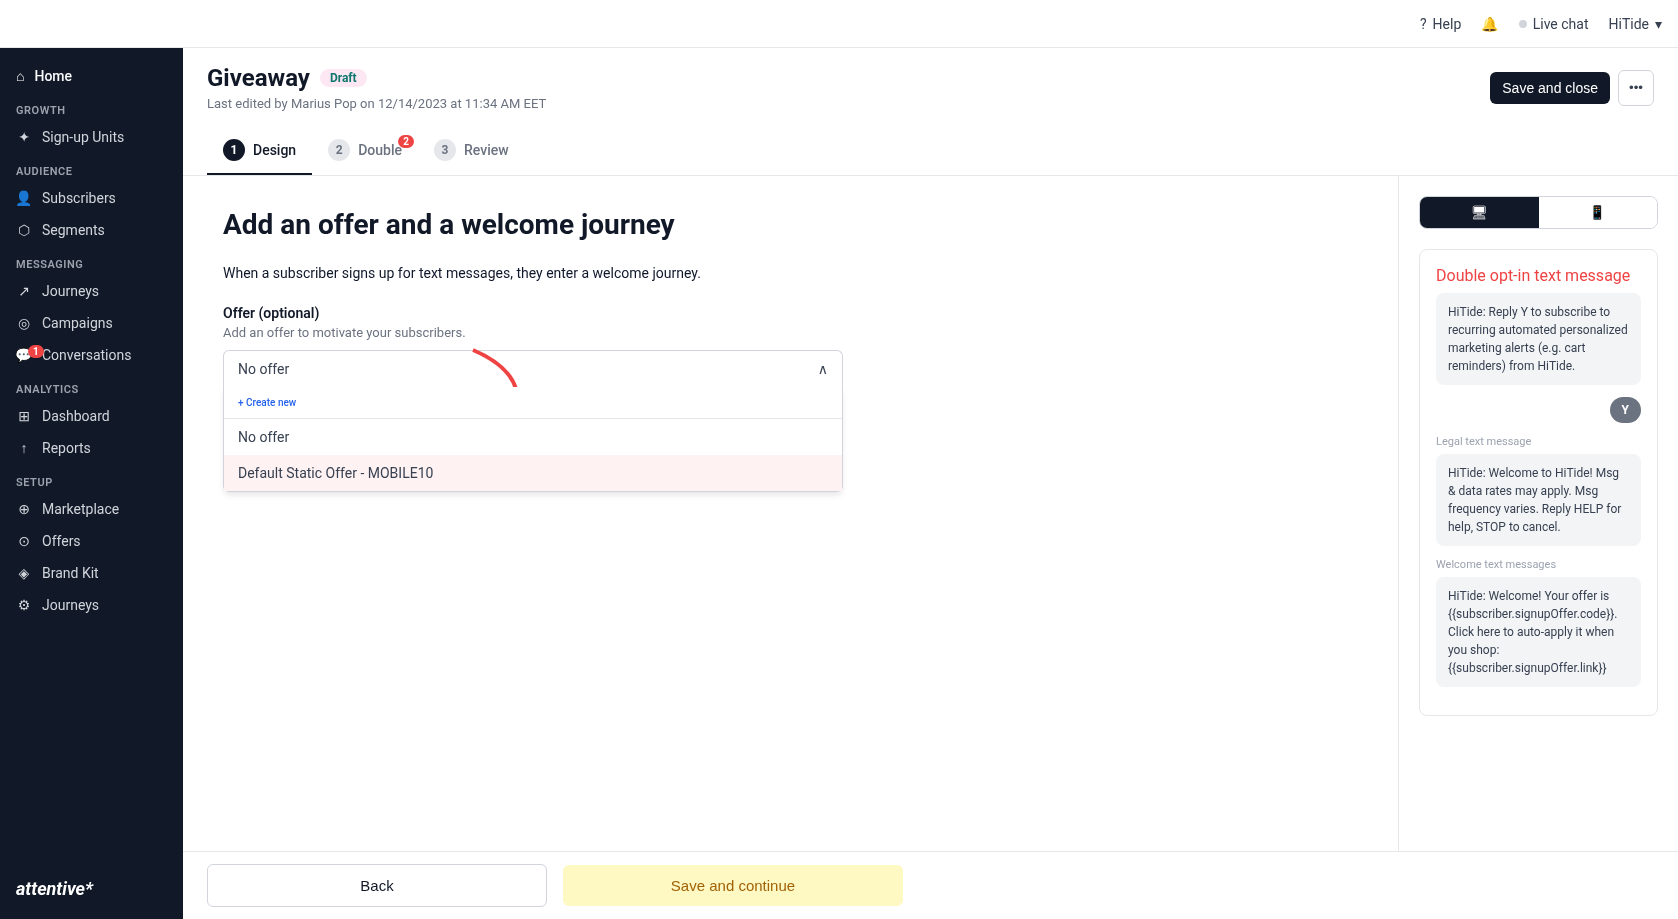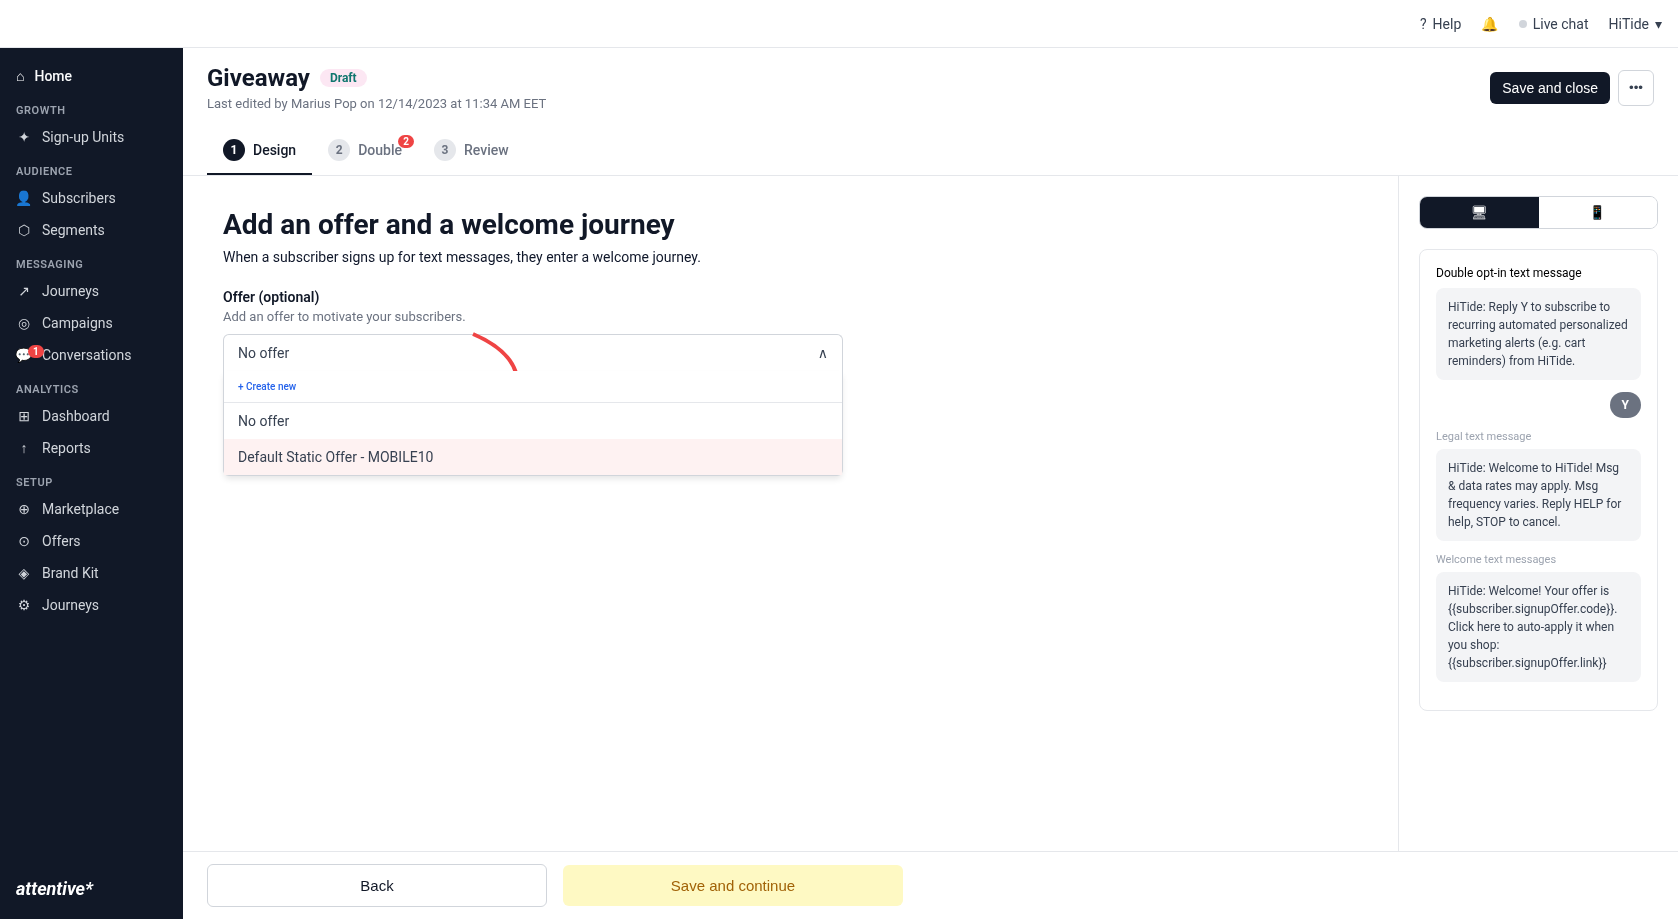--- a/index.html
+++ b/index.html
@@ -132,21 +132,21 @@
       display: flex;
       overflow: hidden;
     }
     .form-area {
       flex: 1;
       padding: 32px 40px;
       overflow-y: auto;
     }
 
     .section-title {
-      font-size: 28px; font-weight: 700; color: #111827; margin-bottom: 8px;
+      font-size: 28px; font-weight: 700; color: #111827; margin-bottom: 24px;
     }
     .section-desc {
       font-size: 14px; color: #0f172a; margin-bottom: 24px;
     }
 
     .field-label {
       font-size: 14px; font-weight: 600; color: #111827; margin-bottom: 4px;
     }
     .field-sublabel {
       font-size: 13px; color: #6b7280; margin-bottom: 10px;
@@ -193,21 +193,21 @@
       display: flex; gap: 0; border: 1px solid #d1d5db; border-radius: 8px; overflow: hidden; margin-bottom: 20px;
     }
     .preview-btn {
       flex: 1; padding: 8px; display: flex; align-items: center; justify-content: center; cursor: pointer; background: #fff; border: none;
     }
     .preview-btn.active { background: #111827; color: #fff; }
     .preview-card {
       border: 1px solid #e5e7eb; border-radius: 8px; padding: 16px; background: #fff;
     }
     .preview-section-title {
-      font-size: 12px; color: #000000; margin-bottom: 8px;
+      font-size: 16px; color: #ef4444; margin-bottom: 8px;
     }
     .preview-message {
       background: #f3f4f6; border-radius: 8px; padding: 10px 12px; font-size: 12px; color: #374151; line-height: 1.5; margin-bottom: 12px;
     }
     .preview-reply {
       display: flex; justify-content: flex-end; margin-bottom: 12px;
     }
     .preview-reply-bubble {
       background: #6b7280; color: #fff; border-radius: 14px; padding: 6px 12px; font-size: 12px; font-weight: 700;
     }

